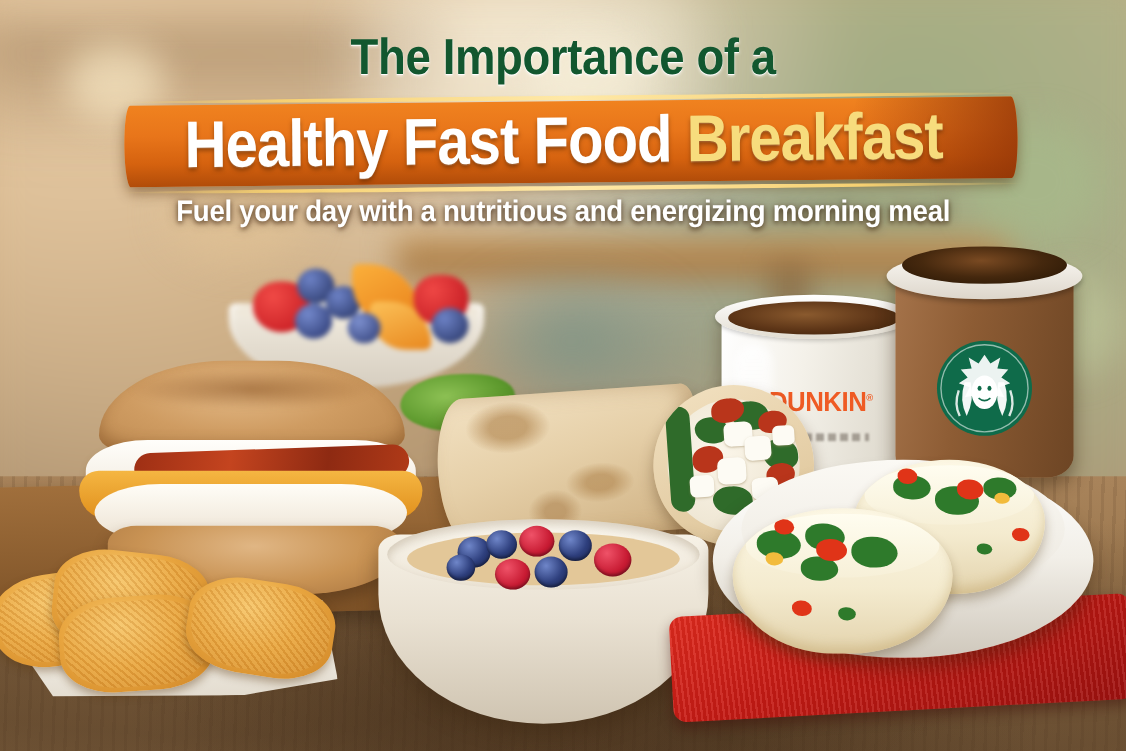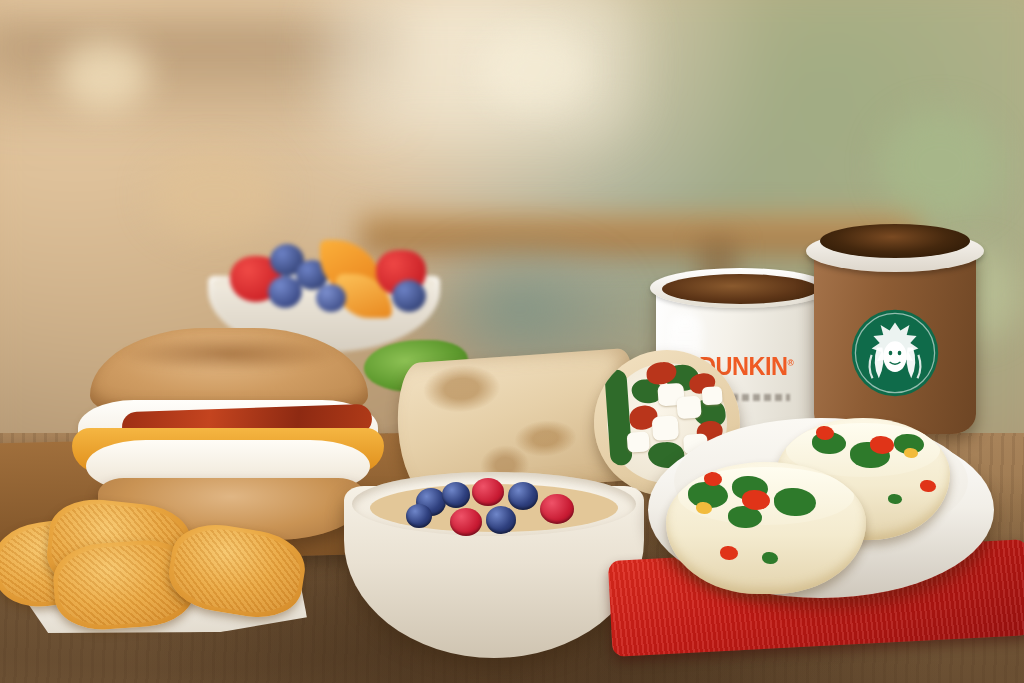--- a/index.html
+++ b/index.html
@@ -384,14 +384,27 @@
       <div class="spk g" style="left:108px;top:26px;width:42px;height:28px;"></div>
       <div class="spk g" style="left:62px;top:44px;width:34px;height:22px;"></div>
       <div class="spk r" style="left:76px;top:28px;width:28px;height:20px;"></div>
       <div class="spk r" style="left:38px;top:10px;width:18px;height:14px;"></div>
       <div class="spk r" style="left:54px;top:84px;width:18px;height:14px;"></div>
       <div class="spk y" style="left:30px;top:40px;width:16px;height:12px;"></div>
       <div class="spk g" style="left:96px;top:90px;width:16px;height:12px;"></div>
     </div>
   </div>
 
+  <div class="title-wrap">
+    <h1 id="headline-top">The Importance of a</h1>
+    <div class="banner">
+      <div class="edge-top"></div>
+      <div class="dark-right"></div>
+      <div class="edge-bot"></div>
+    </div>
+    <h2 id="headline-main">
+      <span class="w">Healthy Fast Food</span>
+      <span class="y">Breakfast</span>
+    </h2>
+    <p id="subhead">Fuel your day with a nutritious and energizing morning meal</p>
+  </div>
 
 </div>
 
 </body></html>

